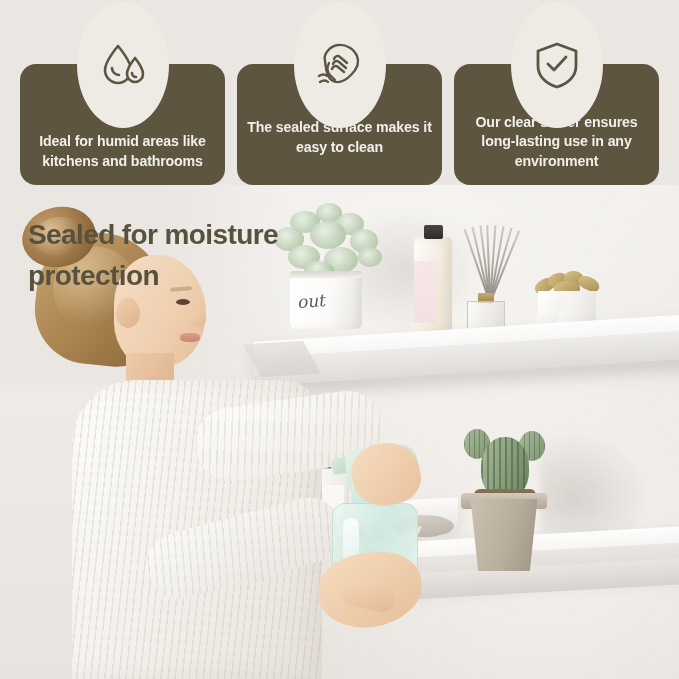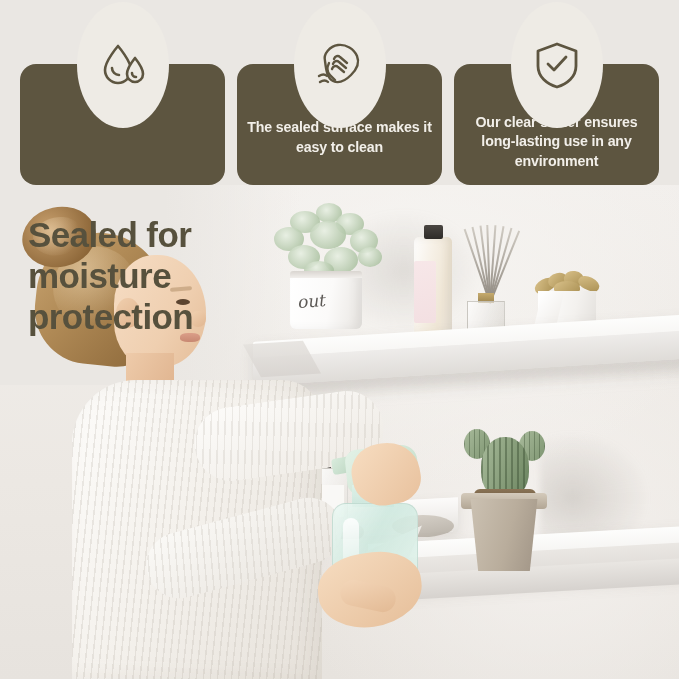--- a/index.html
+++ b/index.html
@@ -54,21 +54,21 @@
     z-index:2;
   }
   .icon-badge svg{display:block;}
 
   
   .headline{
     position:absolute;
     left:28px;top:214px;
     width:250px;
     color:#57513d;
-    font-size:35px;
+    font-size:28px;
     line-height:41px;
     font-weight:bold;
     letter-spacing:-0.6px;
     z-index:20;
   }
 
   
   .scene{
     position:absolute;left:0;top:185px;width:679px;height:494px;
     overflow:hidden;
@@ -519,20 +519,21 @@
 
     <div class="card c1">
       <div class="icon-badge">
         <svg width="52" height="52" viewBox="0 0 52 52" fill="none" stroke="#5d5540" stroke-width="2.6" stroke-linecap="round" stroke-linejoin="round">
           <path d="M21 7 C21 7 8 22 8 31 A13 13 0 0 0 34 31 C34 22 21 7 21 7 Z"></path>
           <path d="M15 29 A7 7 0 0 0 22 36"></path>
           <path d="M38 19 C38 19 30 29 30 35 A8 8 0 0 0 46 35 C46 29 38 19 38 19 Z" fill="#eeebe5"></path>
           <path d="M35 34 A4 4 0 0 0 39 38"></path>
         </svg>
       </div>
+      <div class="card-text">Ideal for humid areas like kitchens and bathrooms</div>
     </div>
 
     <div class="card c2">
       <div class="icon-badge">
         <svg width="54" height="52" viewBox="0 0 54 52" fill="none" stroke="#5d5540" stroke-width="2.4" stroke-linecap="round" stroke-linejoin="round">
           <path d="M12 22 C10 15 17 7 25 6 C33 5 41 10 44 17 C47 24 43 31 38 36 C33 41 26 45 20 42 C14 39 13 30 12 22 Z"></path>
           <path d="M21 20 C22 17 25 16 27 18 L34 24"></path>
           <path d="M20 25 C21 22 24 21 26 23 L33 29"></path>
           <path d="M19 30 C20 27 23 26 25 28 L31 33"></path>
           <path d="M16 24 C14 28 14 33 17 36 L22 41"></path>

